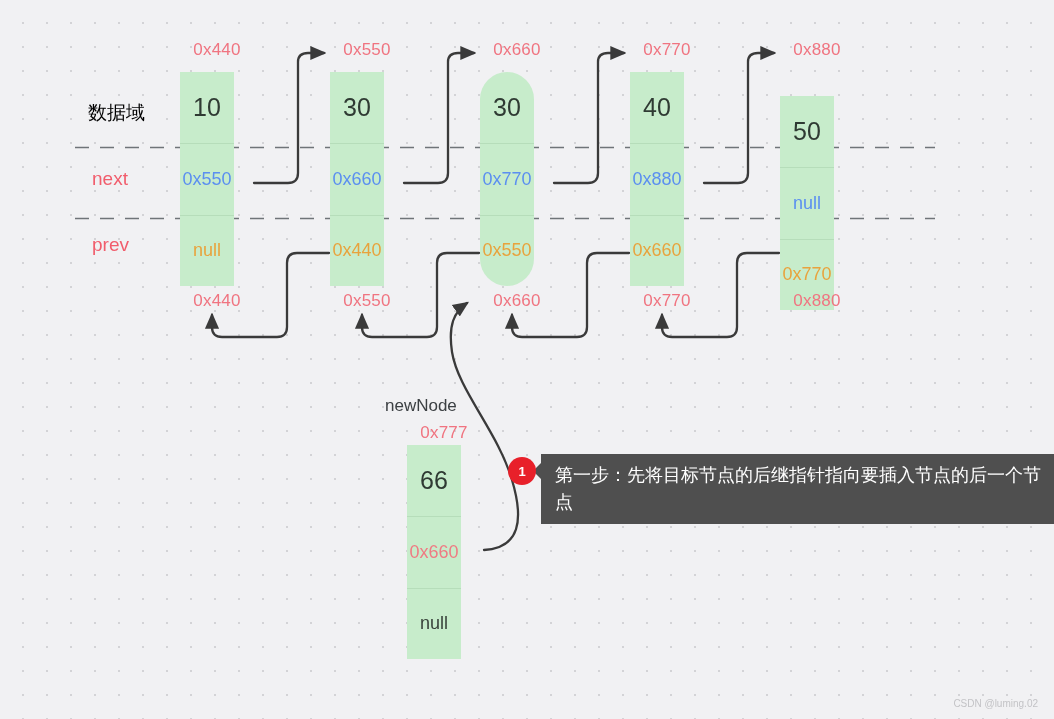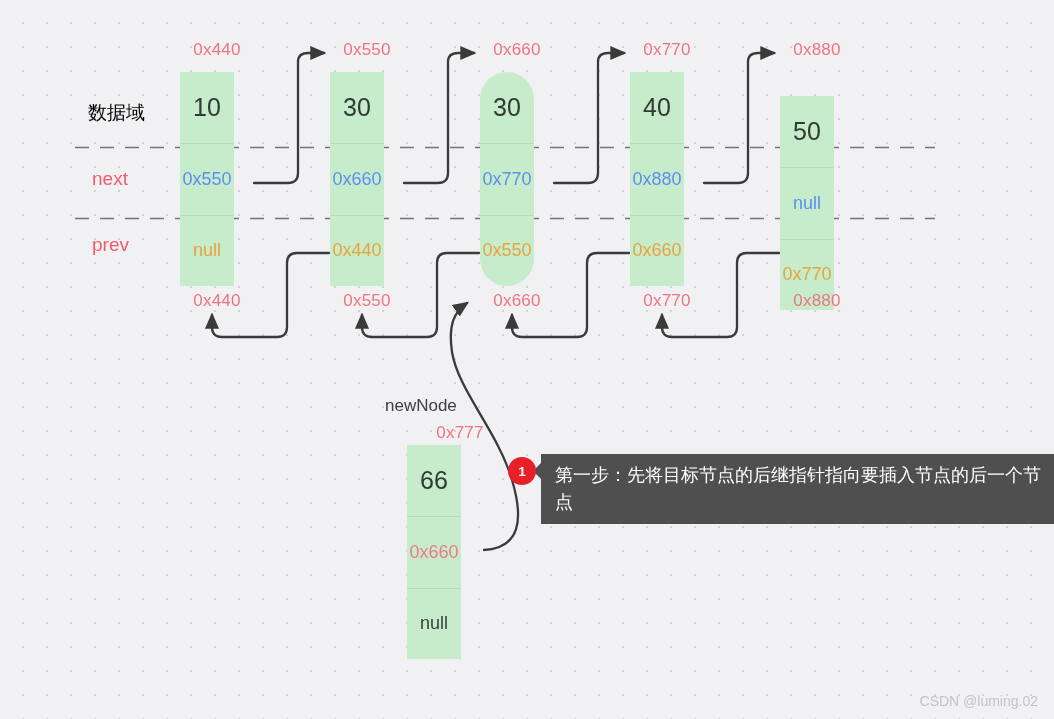--- a/index.html
+++ b/index.html
@@ -108,21 +108,21 @@
     border-top: 9px solid transparent;
     border-bottom: 9px solid transparent;
     border-right: 9px solid #4f4f4f;
     z-index: 7;
   }
 
   .watermark {
     position: absolute;
     right: 16px; bottom: 10px;
     color: #c3c3c6;
-    font-size: 14px;
+    font-size: 10px;
     z-index: 5;
   }
 </style>
 </head>
 <body>
 
 <div id="stage">
 
   <svg class="overlay" viewBox="0 0 1054 719">
     <defs>
@@ -193,21 +193,21 @@
 
   <div class="addr" style="left:780px; top:40px;">0x880</div>
   <div class="node" style="left:780px; top:72px;margin-top:24px;">
     <div class="cell data">50</div>
     <div class="cell next sep">null</div>
     <div class="cell prev sep">0x770</div>
   </div>
   <div class="addr" style="left:780px; top:291px;">0x880</div>
 
   <div class="nncap" style="left:385px; top:396px;">newNode</div>
-  <div class="addr" style="left:423px; top:423px;">0x777</div>
+  <div class="addr" style="left:407px; top:423px;">0x777</div>
   <div class="node" style="left:407px; top:445px;">
     <div class="cell data">66</div>
     <div class="cell nextsalmon sep">0x660</div>
     <div class="cell darktxt sep">null</div>
   </div>
 
   <div class="callout-badge">1</div>
   <div class="callout-tail"></div>
   <div class="callout">第一步：先将目标节点的后继指针指向要插入节点的后一个节点</div>
 

